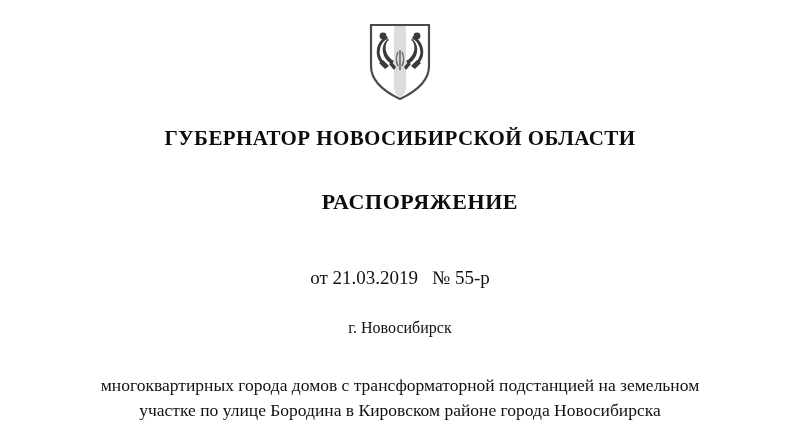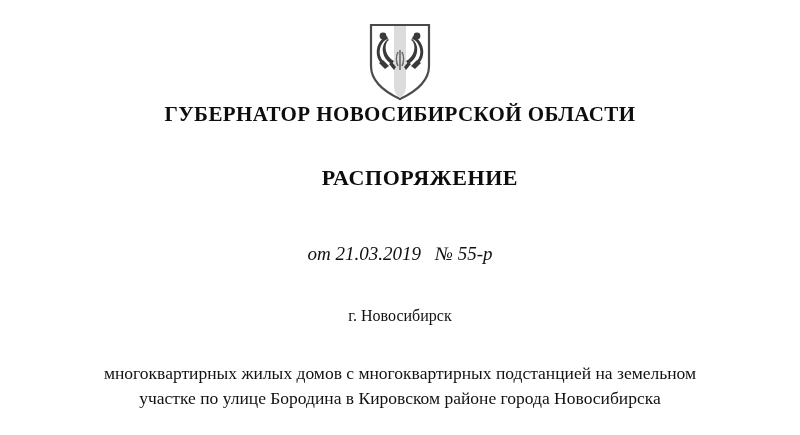--- a/index.html
+++ b/index.html
@@ -34,49 +34,49 @@
     width: 66px;
     height: 80px;
     display: block;
   }
 
   .org-title {
     text-align: center;
     font-weight: bold;
     font-size: 21px;
     letter-spacing: 0.4px;
+    margin-top: 24px;
     color: #0d0d0d;
   }
 
   .doc-type {
     text-align: center;
     font-weight: bold;
     font-size: 22px;
     letter-spacing: 0.6px;
     margin-top: 38px;
     color: #0d0d0d;
     padding-left: 40px;
   }
 
   .doc-meta {
     text-align: center;
     font-size: 19px;
     margin-top: 52px;
     color: #111111;
-    font-style: italic;
   }
 
   .doc-meta .number {
     margin-left: 14px;
   }
 
   .doc-city {
     text-align: center;
     font-size: 16px;
-    margin-top: 42px;
+    margin-top: 30px;
     color: #111111;
   }
 
   .doc-subject {
     margin: 36px auto 0 auto;
     width: 680px;
     text-align: center;
     font-size: 17.5px;
     line-height: 1.42;
     color: #111111;
@@ -125,17 +125,17 @@
 
   <div class="doc-type">РАСПОРЯЖЕНИЕ</div>
 
   <div class="doc-meta">
     <span>от 21.03.2019</span><span class="number">№ 55-р</span>
   </div>
 
   <div class="doc-city">г. Новосибирск</div>
 
   <div class="doc-subject">
-    <span class="line">многоквартирных жилых домов с многоквартирных подстанцией на земельном</span>
+    <span class="line">многоквартирных города домов с трансформаторной подстанцией на земельном</span>
     <span class="line">участке по улице Бородина в Кировском районе города Новосибирска</span>
   </div>
 
 </div>
 
 </body></html>

